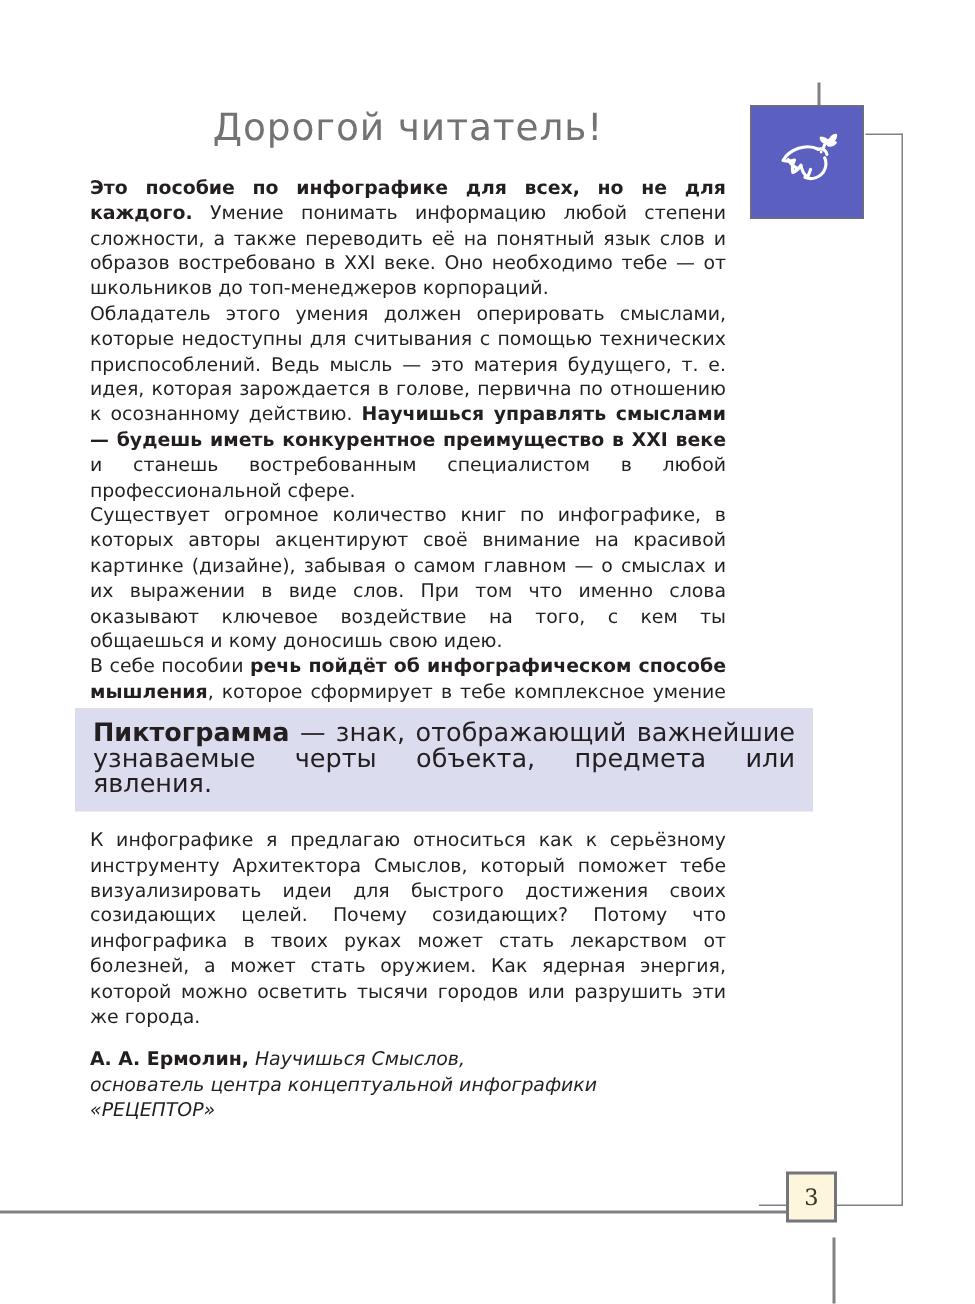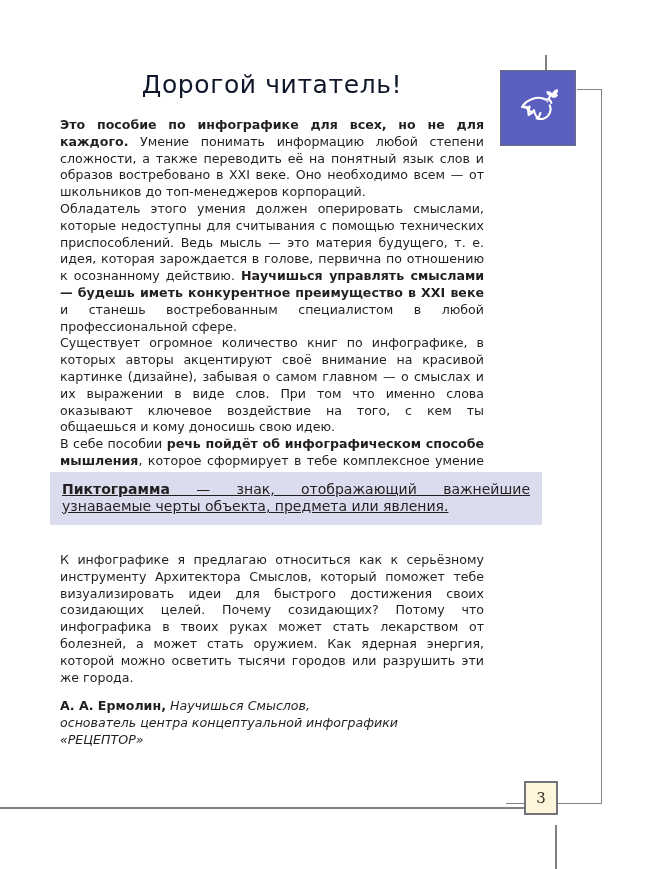--- a/index.html
+++ b/index.html
@@ -112,21 +112,21 @@
   
   .content {
     position: absolute;
     left: 60px;
     top: 70px;
     width: 424px;
   }
   .page-title {
     font-size: 25px;
     font-weight: 400;
-    color: #0f172a;
+    color: #737373;
     text-align: center;
     margin: 0 0 18px 0;
     letter-spacing: 0.6px;
     font-family: "DejaVu Sans", "Liberation Sans", sans-serif;
   }
   .para {
     font-size: 12.6px;
     line-height: 16.8px;
     text-align: justify;
     text-justify: inter-word;
@@ -139,24 +139,23 @@
   .definition {
     position: absolute;
     left: 50px;
     top: 472px;
     width: 492px;
     box-sizing: border-box;
     background: #dcdcef;
     padding: 9px 12px 10px 12px;
   }
   .definition .para {
-    font-size: 14px;
+    font-size: 17px;
     line-height: 16.8px;
     text-align: justify;
-    text-decoration: underline;
   }
 
   .block-after {
     position: absolute;
     left: 60px;
     top: 552px;
     width: 424px;
   }
 
   
@@ -205,21 +204,21 @@
 </div>
 
 <div class="pagenum-box">
   <span>3</span>
 </div>
 
 <div class="content">
 
   <h1 class="page-title">Дорогой читатель!</h1>
 
-  <p class="para"><b>Это пособие по инфографике для всех, но не для каждого.</b><span> Умение понимать информацию любой степени сложности, а также переводить её на понятный язык слов и образов востребовано в XXI веке. Оно необходимо всем — от школьников до топ-менеджеров корпораций.</span></p>
+  <p class="para"><b>Это пособие по инфографике для всех, но не для каждого.</b><span> Умение понимать информацию любой степени сложности, а также переводить её на понятный язык слов и образов востребовано в XXI веке. Оно необходимо тебе — от школьников до топ-менеджеров корпораций.</span></p>
 
   <p class="para"><span>Обладатель этого умения должен оперировать смыслами, которые недоступны для считывания с помощью технических приспособлений. Ведь мысль — это материя будущего, т. е. идея, которая зарождается в голове, первична по отношению к осознанному действию. </span><b>Научишься управлять смыслами — будешь иметь конкурентное преимущество в XXI веке</b><span> и станешь востребованным специалистом в любой профессиональной сфере.</span></p>
 
   <p class="para">Существует огромное количество книг по инфографике, в которых авторы акцентируют своё внимание на красивой картинке (дизайне), забывая о самом главном — о смыслах и их выражении в виде слов. При том что именно слова оказывают ключевое воздействие на того, с кем ты общаешься и кому доносишь свою идею.</p>
 
   <p class="para"><span>В себе пособии </span><b>речь пойдёт об инфографическом способе мышления</b><span>, которое сформирует в тебе комплексное умение формулировать смыслы в виде увлекательного текста и визуализировать его с помощью </span><b>пиктограмм</b><span>. Человека, который умеет это делать, я называю Архитектором Смыслов.</span></p>
 
 </div>
 
 <div class="definition">

